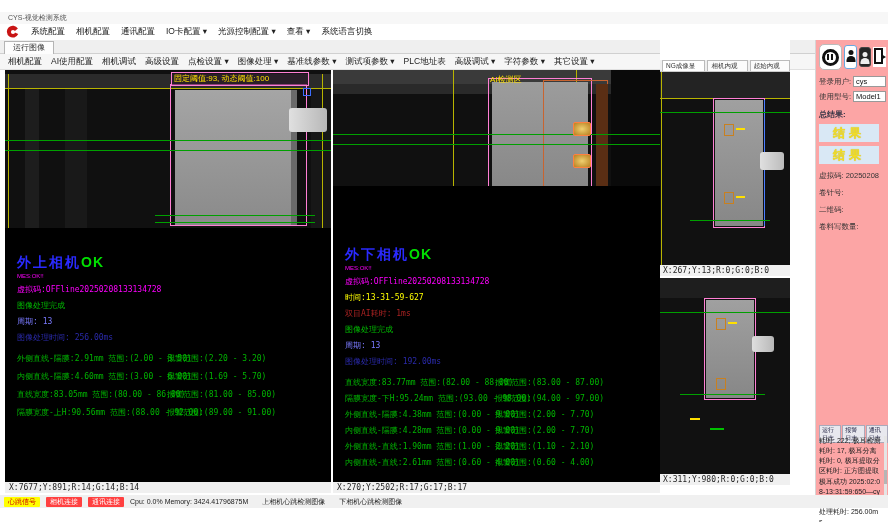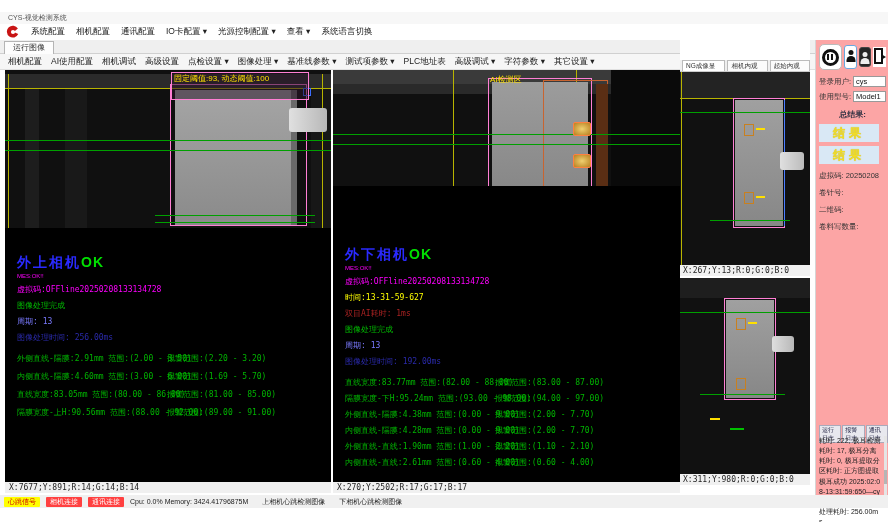--- a/index.html
+++ b/index.html
@@ -34,21 +34,21 @@
   .r-mes { font-size:6px; color:#ff00ff; margin-top:1px; }
   .r-line { font-family:"DejaVu Sans Mono", monospace; font-size:8px; margin-top:5px; white-space:nowrap; }
   .c-magenta { color:#ff00ff; } .c-yellow { color:#ffff00; } .c-green { color:#00bb00; }
   .c-blue { color:#7a7aff; } .c-darkblue { color:#2a2aaa; } .c-darkred { color:#aa2222; }
   .m-rows { margin-top:10px; }
   .m-row { display:flex; font-family:"DejaVu Sans Mono", monospace; font-size:8px; color:#00b400; margin-bottom:7px; white-space:nowrap; }
   .m-rows-mid .m-row { margin-bottom:5px; }
   .m-row .mt { width:150px; flex:none; }
 
   
-  .preview-col { position:absolute; left:680px; top:40px; width:130px; height:455px; background:#fff; }
+  .preview-col { position:absolute; left:660px; top:40px; width:130px; height:455px; background:#fff; }
   .preview-tabs { position:absolute; left:0; top:20px; width:100%; height:12px; background:#efefef; display:flex; gap:2px; padding-left:2px; border-bottom:1px solid #ccc; }
   .ptab { font-size:6.5px; color:#333; background:#fbfbfb; border:1px solid #bbb; border-bottom:none; padding:0 3px; line-height:10px; }
   .ptab.active { background:#fff; }
   .pimg { position:absolute; left:0; width:130px; background:#111; overflow:hidden; }
   .pimg1 { top:32px; height:193px; }
   .pimg2 { top:238px; height:196px; }
   .pstrip { position:absolute; left:0; width:130px; height:11px; background:#f0f0f0; color:#222; font-family:"DejaVu Sans Mono", monospace; font-size:8px; line-height:11px; padding-left:3px; }
   .pstrip1 { top:225px; } .pstrip2 { top:434px; }
 
   
@@ -61,21 +61,21 @@
   .person-btn.dark { width:13px; height:20px; background:#262626; border:1px solid #444; }
   .p-head { position:absolute; left:50%; top:4px; transform:translateX(-50%); width:5px; height:5px; border-radius:50%; background:#111; }
   .p-body { position:absolute; left:50%; top:10px; transform:translateX(-50%); width:9px; height:6px; border-radius:5px 5px 0 0; background:#111; }
   .dark .p-head, .dark .p-body { background:#eee; }
   .door-btn { width:15px; height:20px; position:relative; background:#fff; border:none; }
   .door-rect { position:absolute; left:1px; top:1px; width:9px; height:16px; border:2px solid #111; }
   .door-arrow { position:absolute; right:0; top:7px; width:0; height:0; border-top:3px solid transparent; border-bottom:3px solid transparent; border-left:5px solid #111; }
   .sb-row { display:flex; align-items:center; margin-top:4px; }
   .sb-label { font-size:7.5px; color:#333; white-space:nowrap; }
   .sb-box { margin-left:2px; width:34px; height:11px; border:1px solid #999; background:#fff; font-size:7.5px; line-height:10px; padding-left:2px; color:#111; }
-  .sb-total { font-size:8px; color:#334; margin-top:7px; font-weight:bold;text-align:center; }
+  .sb-total { font-size:8px; color:#334; margin-top:7px; font-weight:bold; }
   .result-block { margin-top:4px; width:60px; height:18px; background:#d9e8f5; color:#f0dc28; font-weight:bold; font-size:12px; letter-spacing:4px; text-align:center; line-height:18px; text-shadow:0 0 1px #c8b000; }
   .sb-field { font-size:7.5px; color:#333; margin-top:7px; white-space:nowrap; }
   .log-tabs { position:absolute; left:3px; top:385px; display:flex; gap:1px; }
   .log-tab { font-size:6px; color:#224; background:#e8e8ee; border:1px solid #aab; padding:0 2px; line-height:8px; }
   .log-text { position:absolute; left:3px; top:396px; width:62px; font-size:7px; color:#222; line-height:1.45; word-break:break-all; }
   .log-scroll { position:absolute; right:1px; top:396px; width:3px; height:60px; background:#e5e5e5; }
   .log-thumb { position:absolute; left:0; top:34px; width:3px; height:14px; background:#b5b5b5; }
 
   
   .statusbar { position:absolute; left:0; top:495px; width:100%; height:13px; background:#f0f0f0; display:flex; align-items:center; gap:6px; padding-left:4px; }
@@ -139,21 +139,21 @@
       <div class="shape yl" style="left:317px;top:4px;width:1px;height:154px;"></div>
       <div class="shape" style="left:170px;top:20px;width:122px;height:136px;background:linear-gradient(180deg,#a5a5a5,#8a8a8a);"></div>
       <div class="shape" style="left:286px;top:20px;width:6px;height:136px;background:#6a6a6a;"></div>
       <div class="shape" style="left:165px;top:14px;width:137px;height:142px;border:1px solid #ff7fd4;"></div>
       <div class="shape gl" style="left:0;top:70px;width:326px;height:1px;"></div>
       <div class="shape gl" style="left:0;top:80px;width:326px;height:1px;"></div>
       <div class="shape gl" style="left:150px;top:145px;width:160px;height:1px;"></div>
       <div class="shape gl" style="left:150px;top:152px;width:160px;height:1px;"></div>
       <div class="shape" style="left:284px;top:38px;width:38px;height:24px;background:linear-gradient(90deg,#e0e0e0,#b8b8b8);border-radius:3px;"></div>
       <div class="shape" style="left:298px;top:18px;width:8px;height:8px;border:1px solid #3b6eff;"></div>
-      <div class="shape" style="left:166px;top:2px;width:138px;height:28px;border:1px solid #ff7fd4;background:rgba(40,20,40,.55);font-size:8px;line-height:11px;color:#ffe000;white-space:nowrap;padding-left:2px;">
+      <div class="shape" style="left:166px;top:2px;width:138px;height:14px;border:1px solid #ff7fd4;background:rgba(40,20,40,.55);font-size:8px;line-height:11px;color:#ffe000;white-space:nowrap;padding-left:2px;">
         <span>固定阈值:93, 动态阈值:100</span>
       </div>
     </div>
 
     <div class="results results-left">
       <div class="r-title"><span>外上相机</span><span class="ok">OK</span></div>
       <div class="r-mes">MES:OK!!</div>
       <div class="r-line c-magenta">虚拟码:OFFline20250208133134728</div>
       <div class="r-line c-green">图像处理完成</div>
       <div class="r-line c-blue">周期: 13</div>

